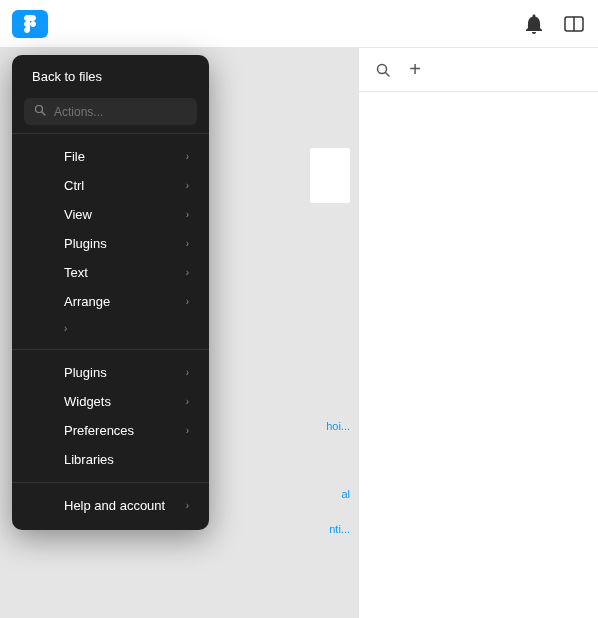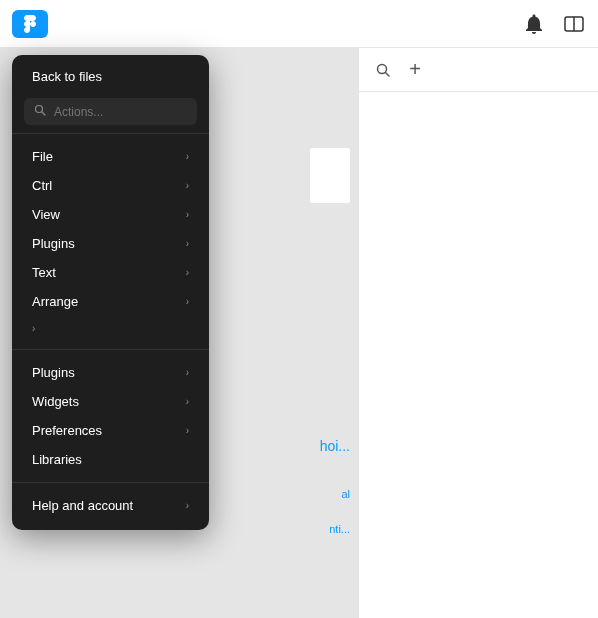--- a/index.html
+++ b/index.html
@@ -126,23 +126,23 @@
       width: 40px;
       height: 55px;
       background: #fff;
       border-radius: 2px;
     }
 
     
     .canvas-text-1 {
       position: absolute;
       right: 248px;
-      top: 390px;
+      top: 372px;
       color: #0d99ff;
-      font-size: 14px;
+      font-size: 11px;
       font-weight: 400;
     }
 
     .canvas-text-2 {
       position: absolute;
       right: 248px;
       top: 440px;
       color: #0d99ff;
       font-size: 11px;
       font-weight: 400;
@@ -212,20 +212,21 @@
     }
 
     .menu-divider {
       height: 1px;
       background: #333;
       margin: 6px 0;
     }
 
     .menu-section {
       padding: 2px 0;
+      margin-left: 32px;
     }
 
     .menu-item {
       display: flex;
       align-items: center;
       justify-content: space-between;
       padding: 7px 20px;
       color: #fff;
       font-size: 13px;
       cursor: pointer;

